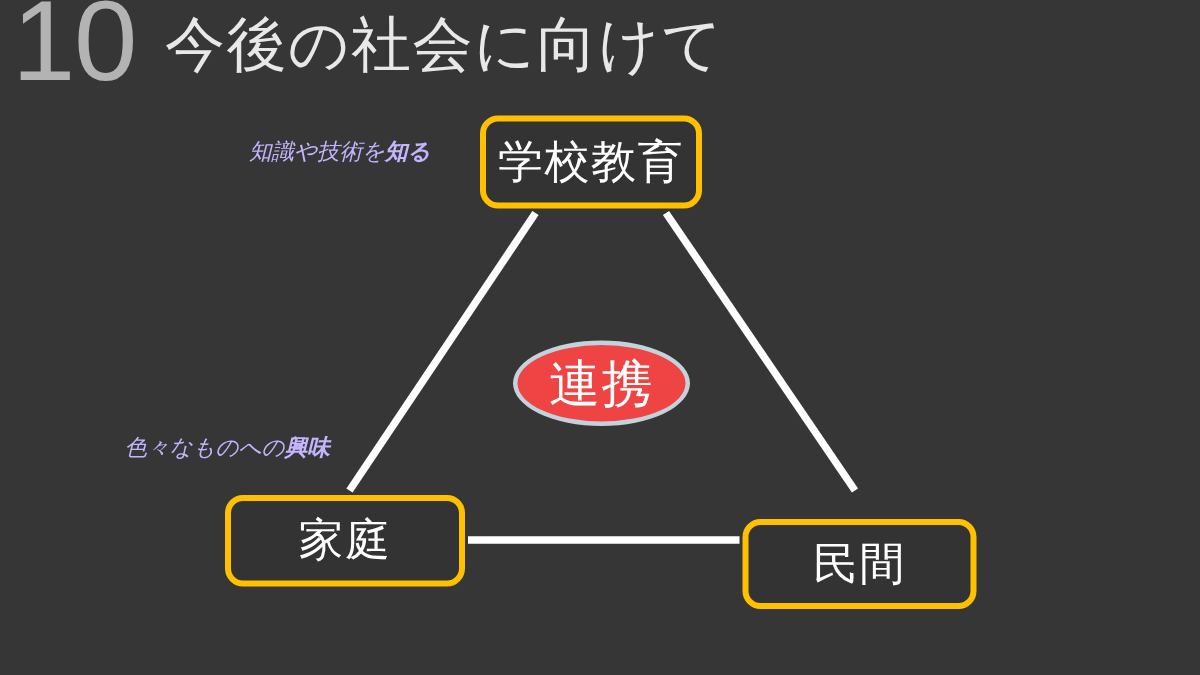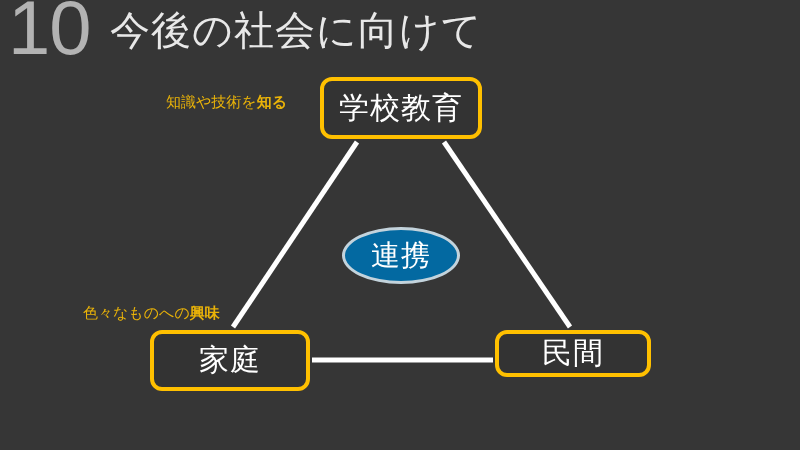--- a/index.html
+++ b/index.html
@@ -64,56 +64,57 @@
     background: #333333;
     display: flex;
     align-items: center;
     justify-content: center;
     color: #ffffff;
     font-size: 30px;
     font-weight: 400;
     letter-spacing: 1px;
     white-space: nowrap;
   }
-  #node-school  { left: 320px; top: 77px;  width: 162px; height: 62px; }
+  #node-school  { left: 320px; top: 77px;  width: 148px; height: 62px; }
   #node-home    { left: 150px; top: 330px; width: 160px; height: 61px; text-align: right; }
-  #node-private { left: 495px; top: 330px; width: 156px; height: 47px; }
+  #node-private { left: 495px; top: 346px; width: 156px; height: 60px; }
 
   
   #center-ellipse {
     position: absolute;
     left: 342px;
     top: 227px;
     width: 118px;
     height: 57px;
     box-sizing: border-box;
     border-radius: 50%;
-    background: #0369a1;
+    background: #ef4444;
     border: 3px solid #c3d3dc;
     display: flex;
     align-items: center;
     justify-content: center;
     color: #ffffff;
-    font-size: 29px;
+    font-size: 34px;
     letter-spacing: 1px;
     white-space: nowrap;
   }
 
   
   .edge-label {
     position: absolute;
-    color: #eab308;
+    color: #c4b5fd;
     font-size: 15px;
     line-height: 20px;
     white-space: nowrap;
     letter-spacing: 0px;
+    font-style: italic;
   }
   .edge-label b { font-weight: bold; }
   #label-school  { left: 166px; top: 92px; }
-  #label-home    { left: 83px;  top: 303px; }
+  #label-home    { left: 83px;  top: 289px; }
   #label-private { left: 565px; top: 285px; }
 </style>
 </head>
 <body>
 
 <div id="slide">
 
   <div id="slide-number">10</div>
   <div id="slide-title">今後の社会に向けて</div>
 

